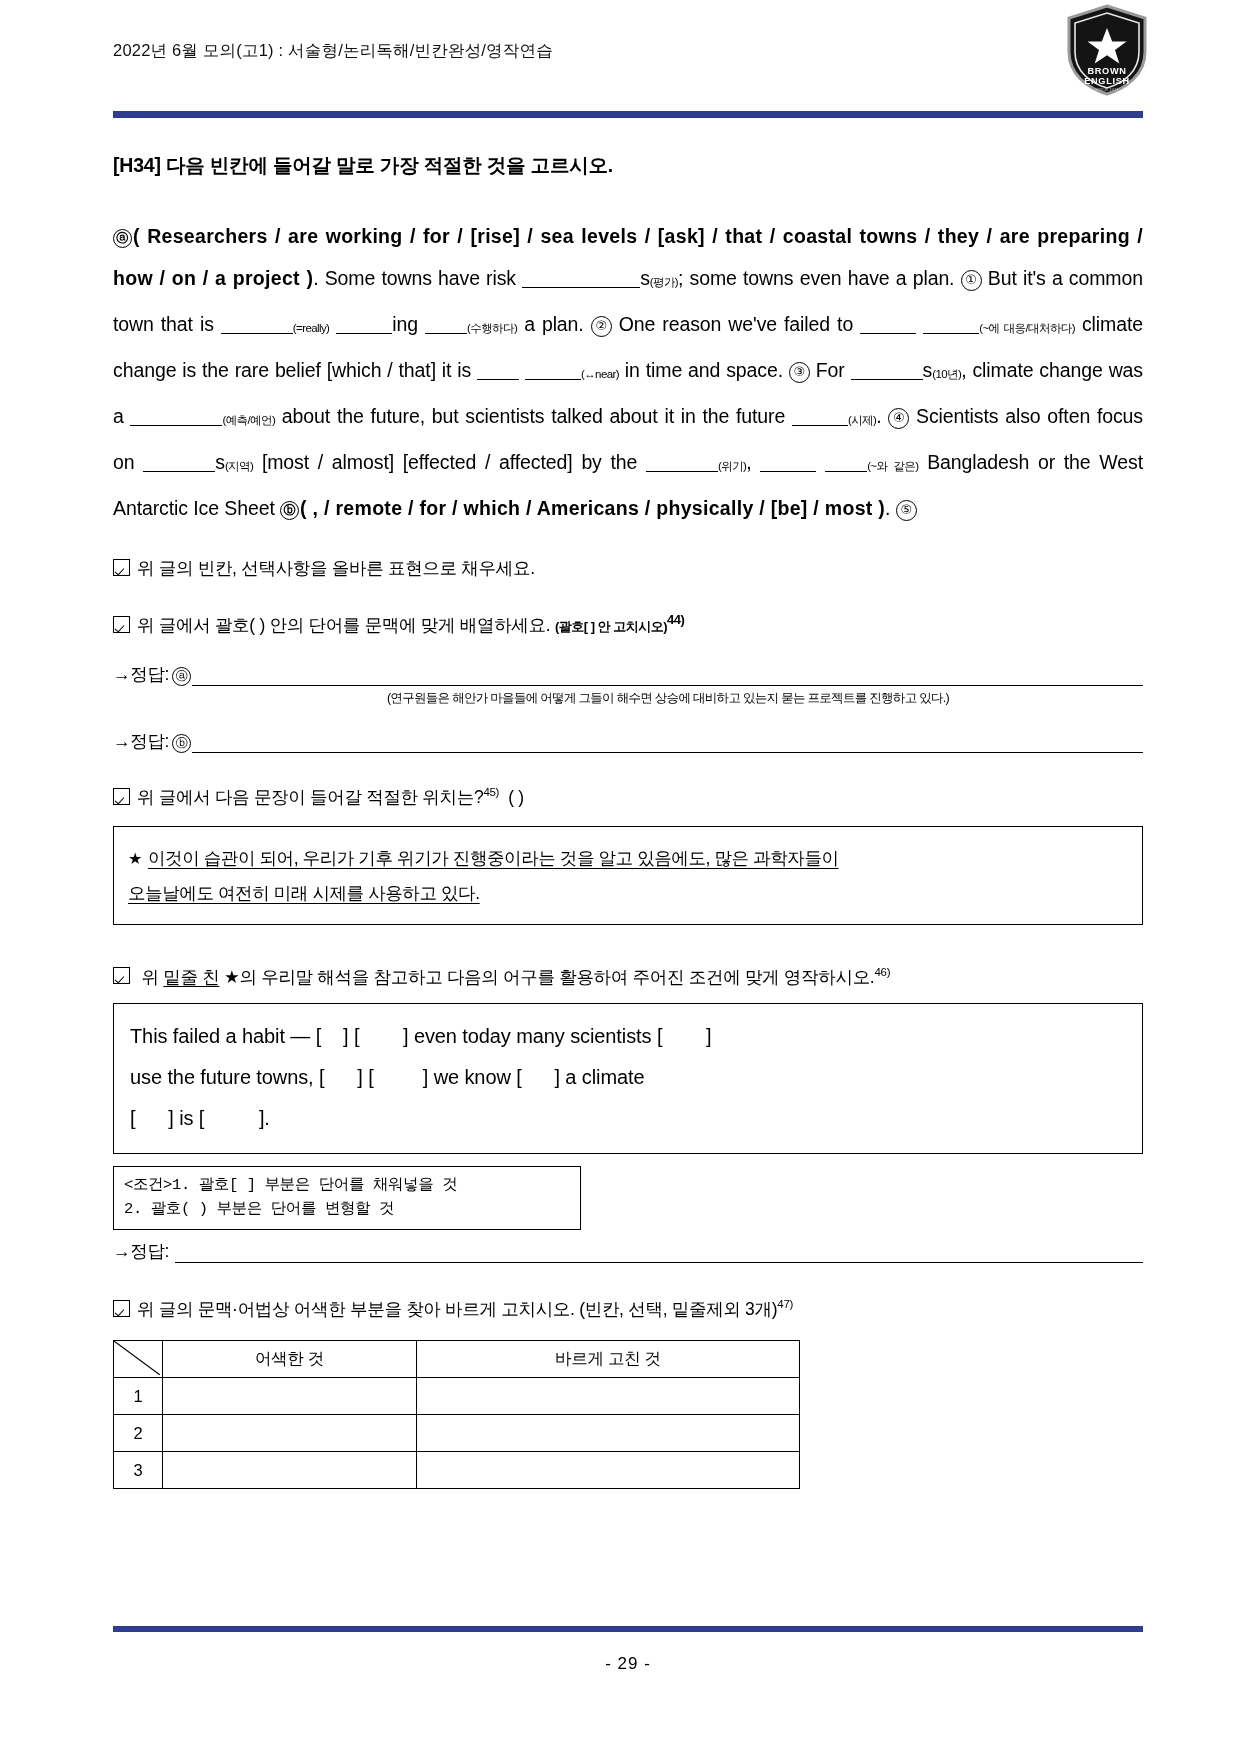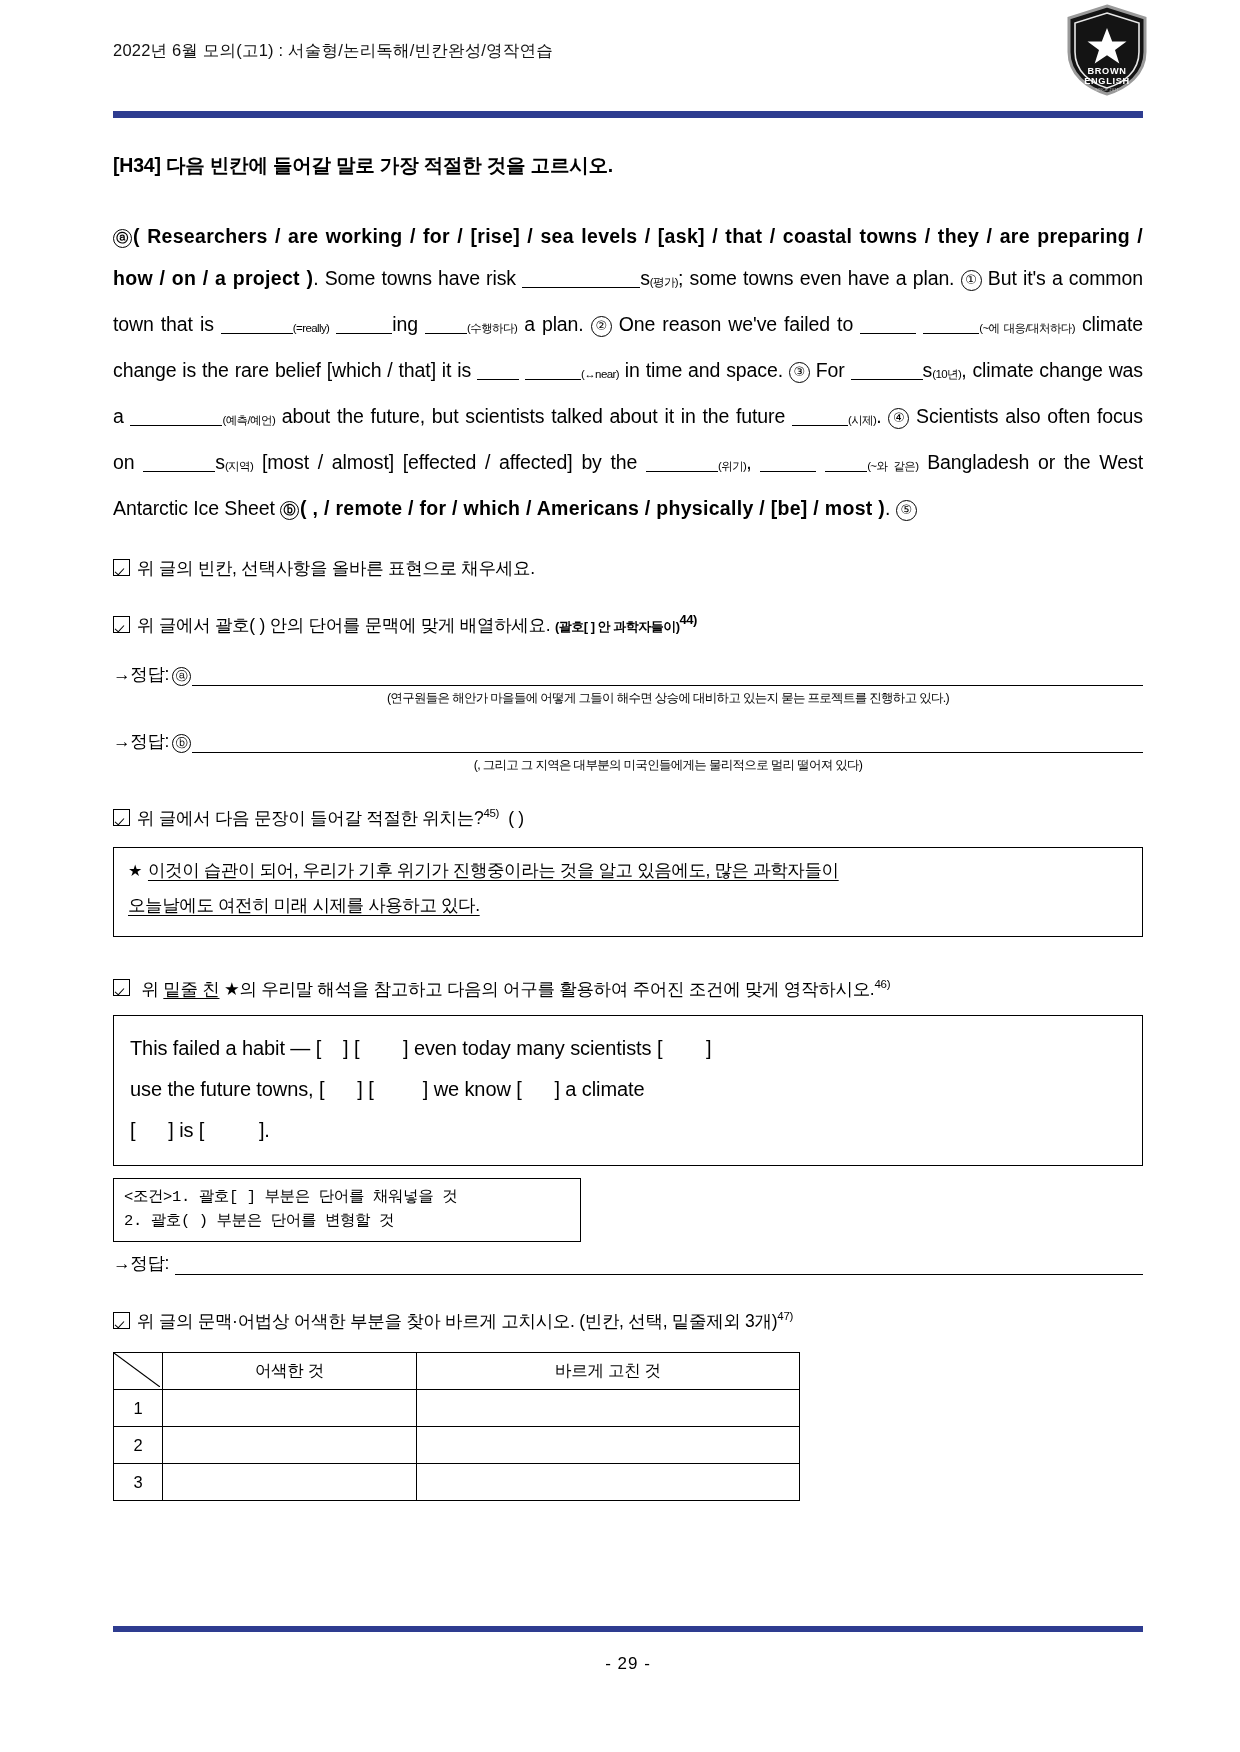--- a/index.html
+++ b/index.html
@@ -158,21 +158,21 @@
     font-size:12.5px;
     letter-spacing:-.7px;
     margin-top:4px;
     padding-left:80px;
   }
 
   
   .star-box{
     margin-top:16px;
     border:1.3px solid #000;
-    padding:5px 16px 14px 14px;
+    padding:14px 16px 14px 14px;
     font-size:17.5px;
     line-height:34px;
     letter-spacing:-.4px;
   }
   .star{font-size:16px;margin-right:6px;}
   .u{text-decoration:underline;text-underline-offset:4px;}
 
   
   .write-box{
     margin-top:14px;
@@ -269,36 +269,35 @@
 
   <div class="passage">
     <b><span class="circ">ⓐ</span><span>( Researchers / are working / for / [rise] / sea levels / [ask] / that / coastal towns / they / are preparing / how / on / a project )</span></b><span>. Some towns have risk </span><span class="blank b-xl"></span><span>s</span><span class="ko">(평가)</span><span>; some towns even have a plan. </span><span class="num-circ">①</span><span> But it's a common town that is </span><span class="blank b-md"></span><span class="ko">(=really)</span> <span class="blank b-sm"></span><span>ing</span> <span class="blank b-xs"></span><span class="ko">(수행하다)</span><span> a plan. </span><span class="num-circ">②</span><span> One reason we've failed to </span><span class="blank b-sm"></span> <span class="blank b-sm"></span><span class="ko">(~에 대응/대처하다)</span><span> climate change is the rare belief [which / that] it is </span><span class="blank b-xs"></span> <span class="blank b-sm"></span><span class="ko">(↔near)</span><span> in time and space. </span><span class="num-circ">③</span><span> For </span><span class="blank b-md"></span><span>s</span><span class="ko">(10년)</span><span>, climate change was a </span><span class="blank b-lg"></span><span class="ko">(예측/예언)</span><span> about the future, but scientists talked about it in the future </span><span class="blank b-sm"></span><span class="ko">(시제)</span><span>. </span><span class="num-circ">④</span><span> Scientists also often focus on </span><span class="blank b-md"></span><span>s</span><span class="ko">(지역)</span><span> [most / almost] [effected / affected] by the </span><span class="blank b-md"></span><span class="ko">(위기)</span><span>, </span><span class="blank b-sm"></span> <span class="blank b-xs"></span><span class="ko">(~와 같은)</span><span> Bangladesh or the West Antarctic Ice Sheet </span><b><span class="circ">ⓑ</span><span>( , / remote / for / which / Americans / physically / [be] / most )</span></b><span>. </span><span class="num-circ">⑤</span>
   </div>
 
   <div class="task">
     <span class="chk"></span><span>위 글의 빈칸, 선택사항을 올바른 표현으로 채우세요.</span>
   </div>
 
   <div class="task">
-    <span class="chk"></span><span>위 글에서 괄호( ) 안의 단어를 문맥에 맞게 배열하세요.</span> <span class="small-bold">(괄호[ ] 안 과학자들이)</span><sup class="small-bold">44)</sup>
+    <span class="chk"></span><span>위 글에서 괄호( ) 안의 단어를 문맥에 맞게 배열하세요.</span> <span class="small-bold">(괄호[ ] 안 고치시오)</span><sup class="small-bold">44)</sup>
   </div>
 
   <div class="ans-row">
     <span class="ans-label">→정답:</span>
     <span class="ans-circ">ⓐ</span>
     <span class="ans-line"></span>
   </div>
   <div class="ans-ko">(연구원들은 해안가 마을들에 어떻게 그들이 해수면 상승에 대비하고 있는지 묻는 프로젝트를 진행하고 있다.)</div>
 
   <div class="ans-row">
     <span class="ans-label">→정답:</span>
     <span class="ans-circ">ⓑ</span>
     <span class="ans-line"></span>
   </div>
-  <div class="ans-ko">(, 그리고 그 지역은 대부분의 미국인들에게는 물리적으로 멀리 떨어져 있다)</div>
 
   <div class="task">
     <span class="chk"></span><span>위 글에서 다음 문장이 들어갈 적절한 위치는?</span><sup>45)</sup> &nbsp;<span>(        )</span>
   </div>
 
   <div class="star-box">
     <span class="star">★</span><span class="u">이것이 습관이 되어, 우리가 기후 위기가 진행중이라는 것을 알고 있음에도, 많은 과학자들이</span><br>
     <span class="u">오늘날에도 여전히 미래 시제를 사용하고 있다.</span>
   </div>
 

